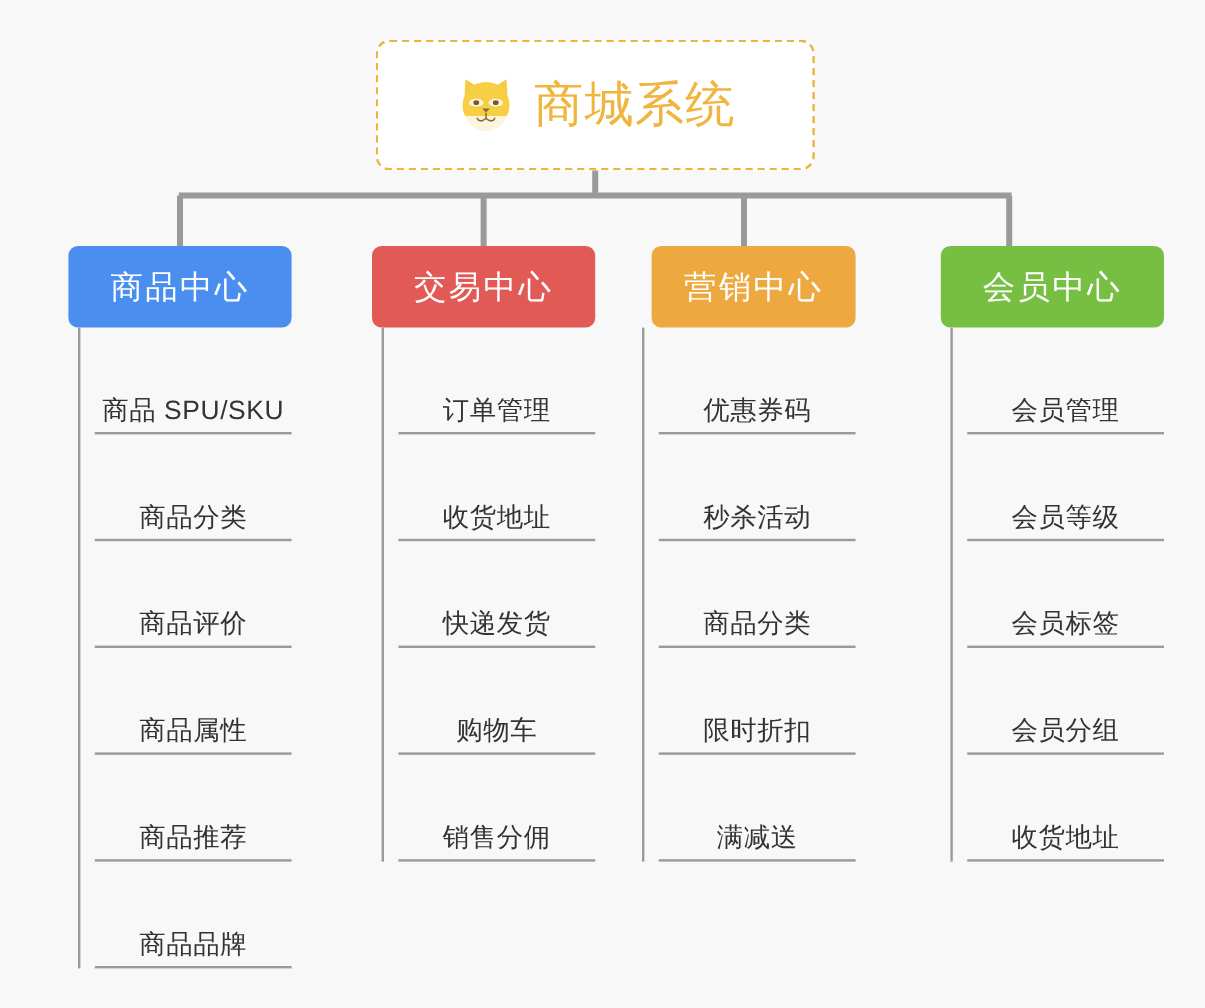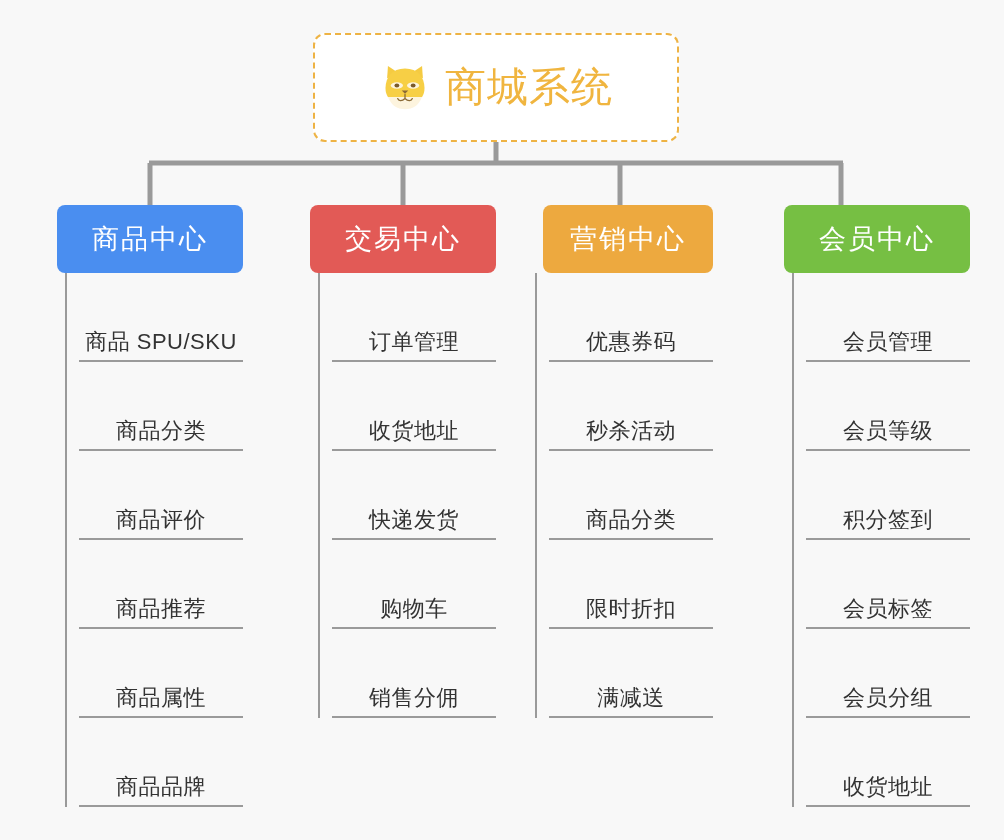--- a/index.html
+++ b/index.html
@@ -152,24 +152,24 @@
       <div class="leaf">
           <span class="leaf-label">商品 SPU/SKU</span>
         </div>
       <div class="leaf">
           <span class="leaf-label">商品分类</span>
         </div>
       <div class="leaf">
           <span class="leaf-label">商品评价</span>
         </div>
       <div class="leaf">
+          <span class="leaf-label">商品属性</span>
+        </div>
+      <div class="leaf">
           <span class="leaf-label">商品推荐</span>
-        </div>
-      <div class="leaf">
-          <span class="leaf-label">商品属性</span>
         </div>
       <div class="leaf">
           <span class="leaf-label">商品品牌</span>
         </div>
     </div>
   </div>
 
   <div class="branch" style="left:310px;">
     <div class="branch-head" style="background:#e25a56;">
       <span>交易中心</span>
@@ -221,23 +221,20 @@
       <span>会员中心</span>
     </div>
     <div class="leaf-list">
       <div class="leaf">
           <span class="leaf-label">会员管理</span>
         </div>
       <div class="leaf">
           <span class="leaf-label">会员等级</span>
         </div>
       <div class="leaf">
-          <span class="leaf-label">积分签到</span>
-        </div>
-      <div class="leaf">
           <span class="leaf-label">会员标签</span>
         </div>
       <div class="leaf">
           <span class="leaf-label">会员分组</span>
         </div>
       <div class="leaf">
           <span class="leaf-label">收货地址</span>
         </div>
     </div>
   </div>

